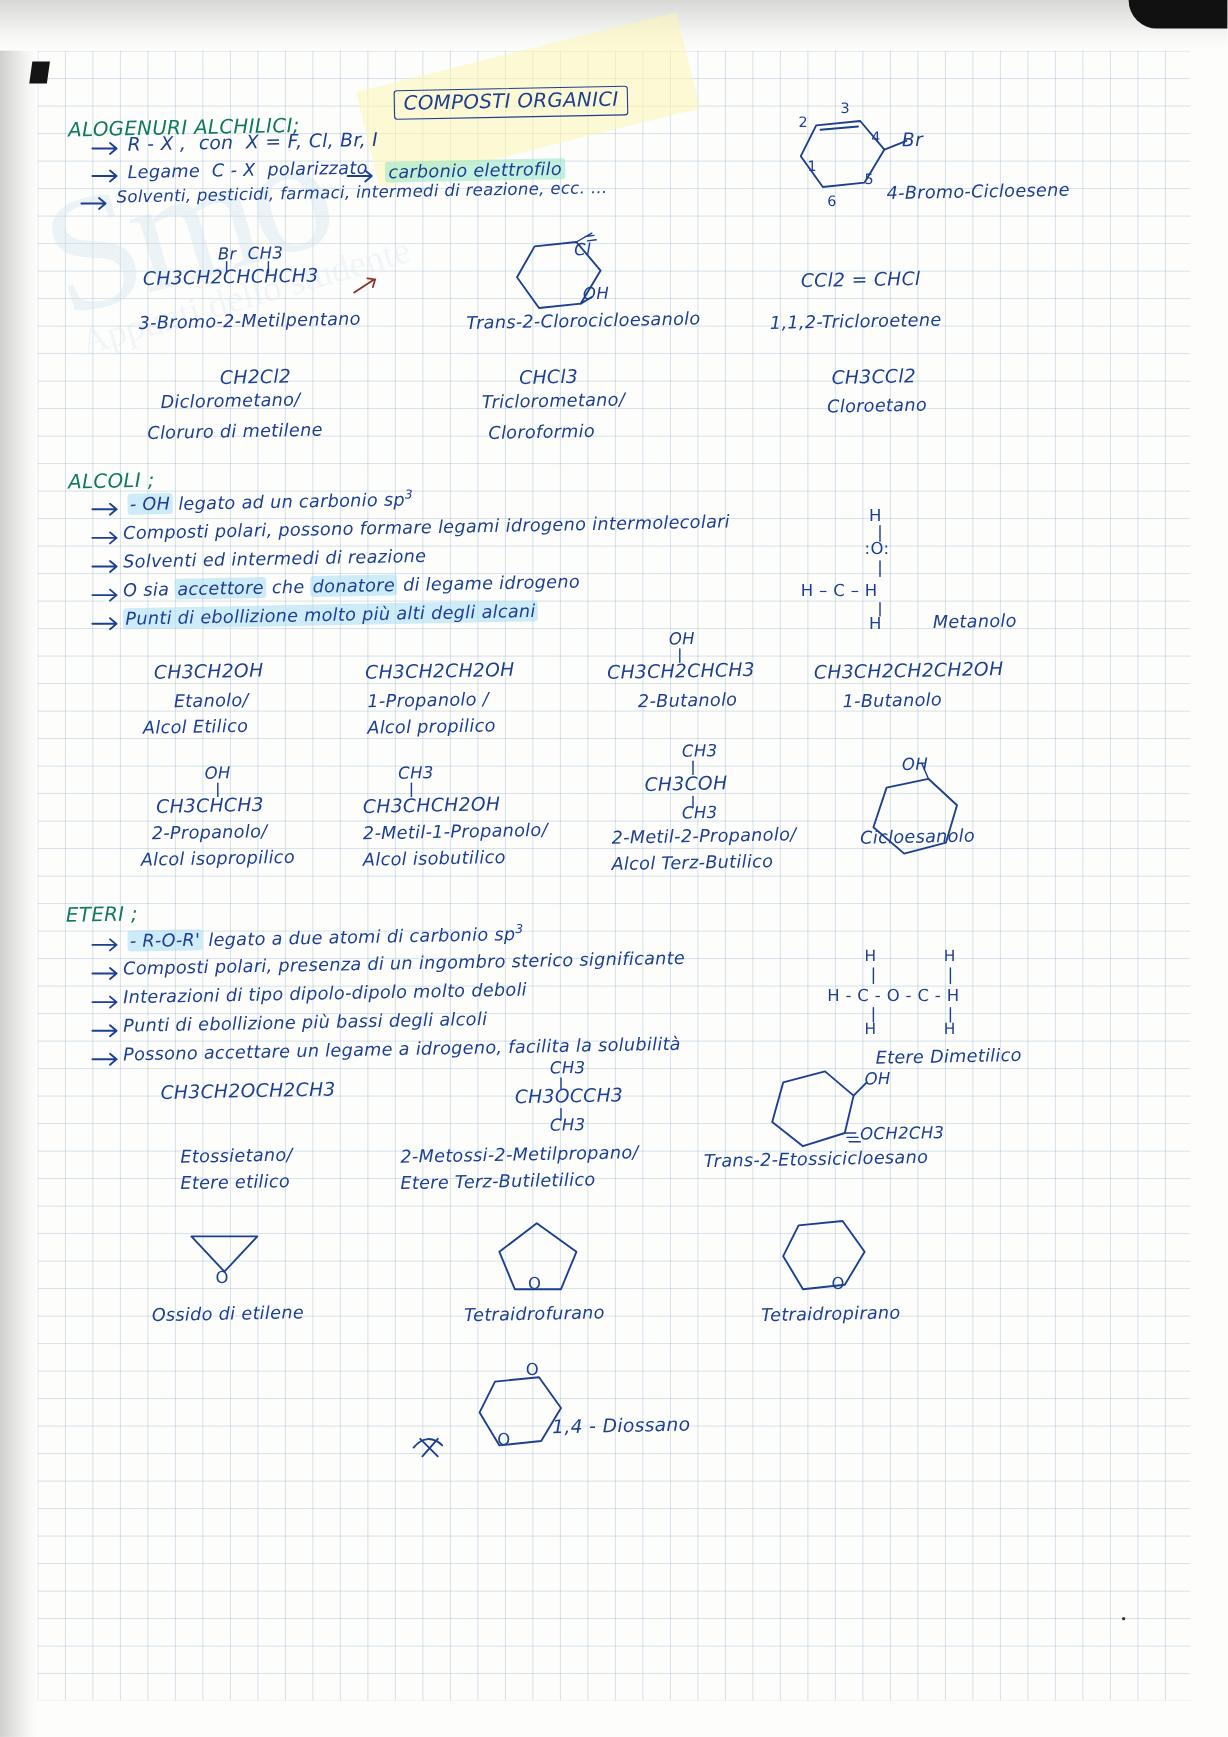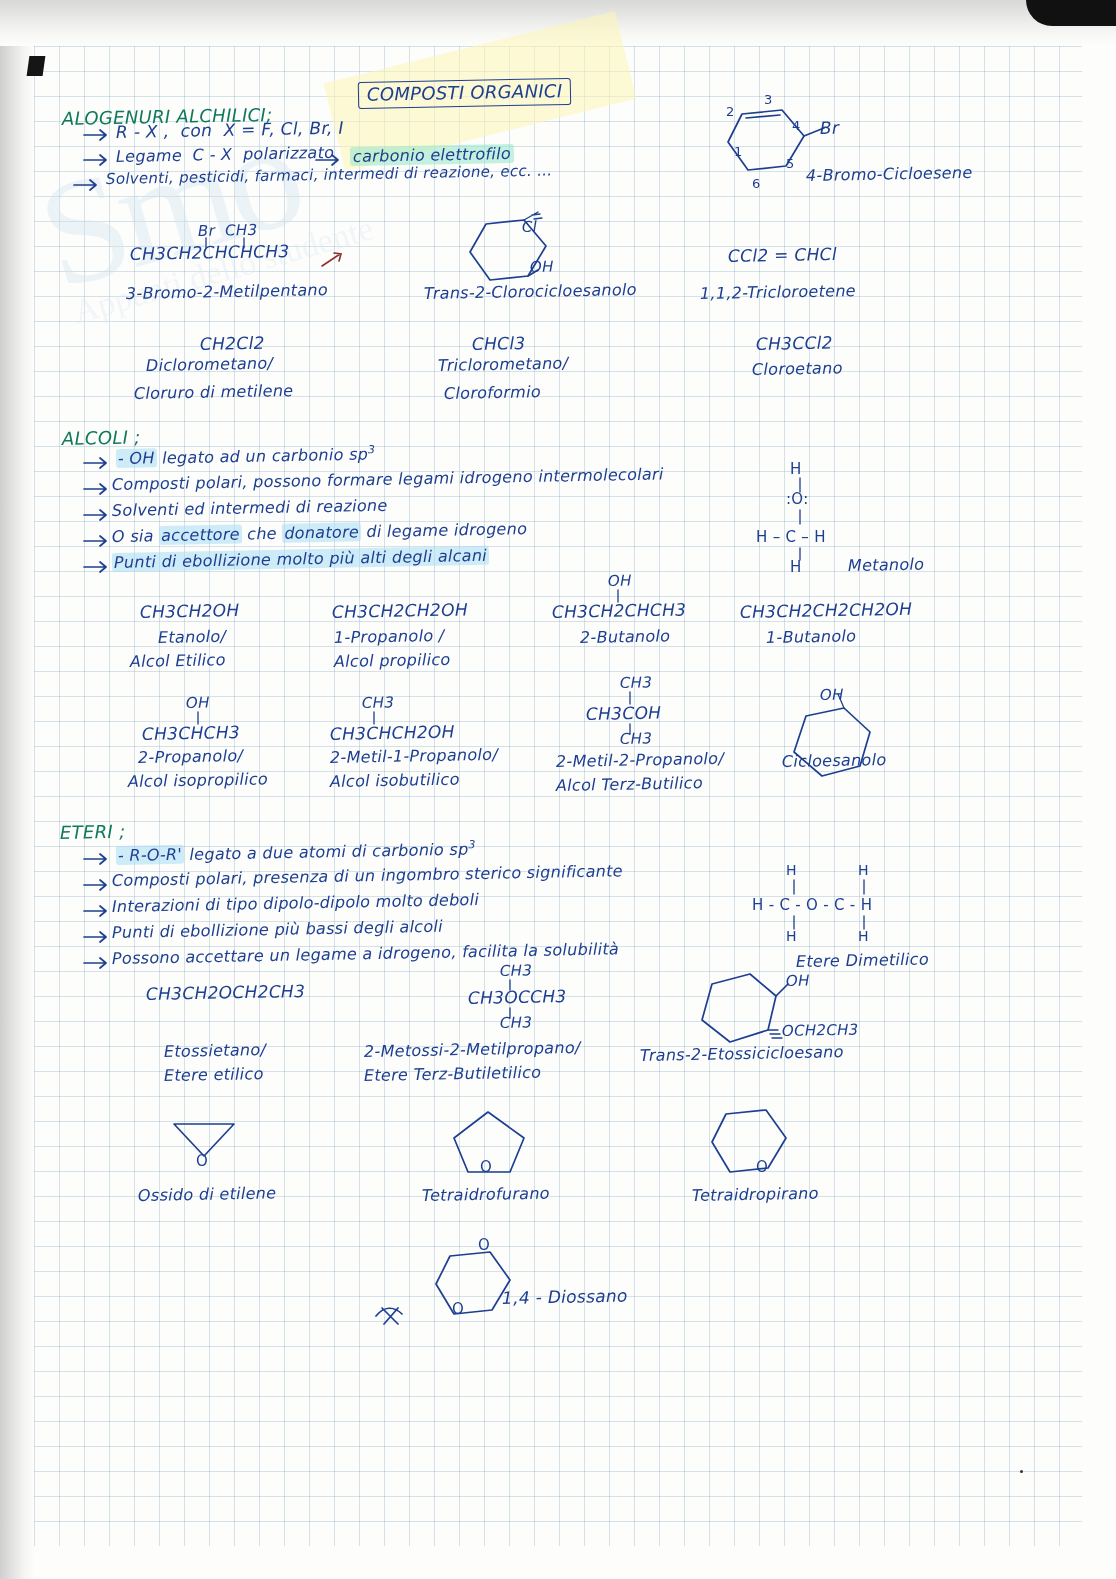--- a/index.html
+++ b/index.html
@@ -199,21 +199,21 @@
   <div class="hw slant s16 ink-blue" style="left:112px;top:553px;"><span class="hl-blue2">Punti di ebollizione molto più alti degli alcani</span></div>
 
   <div class="hw s15 ink-blue" style="left:790px;top:460px;">H</div>
   <svg style="left:798px;top:478px;width:10px;height:16px;">
     <path class="stroke-thin" d="M2 0 L2 14"></path>
     </svg>
   <div class="hw s15 ink-blue" style="left:786px;top:490px;">:O:</div>
   <svg style="left:798px;top:510px;width:10px;height:16px;">
     <path class="stroke-thin" d="M2 0 L2 14"></path>
     </svg>
-  <div class="hw s15 ink-blue" style="left:756px;top:528px;">H – C – H</div>
+  <div class="hw s15 ink-blue" style="left:728px;top:528px;">H – C – H</div>
   <svg style="left:798px;top:548px;width:10px;height:14px;">
     <path class="stroke-thin" d="M2 0 L2 12"></path>
     </svg>
   <div class="hw s15 ink-blue" style="left:790px;top:558px;">H</div>
   <div class="hw slant s16 ink-blue" style="left:848px;top:556px;">Metanolo</div>
 
   <div class="hw slant s17 ink-blue" style="left:140px;top:602px;">CH3CH2OH</div>
   <div class="hw slant s16 ink-blue" style="left:158px;top:628px;">Etanolo/</div>
   <div class="hw slant s16 ink-blue" style="left:130px;top:652px;">Alcol Etilico</div>
 

